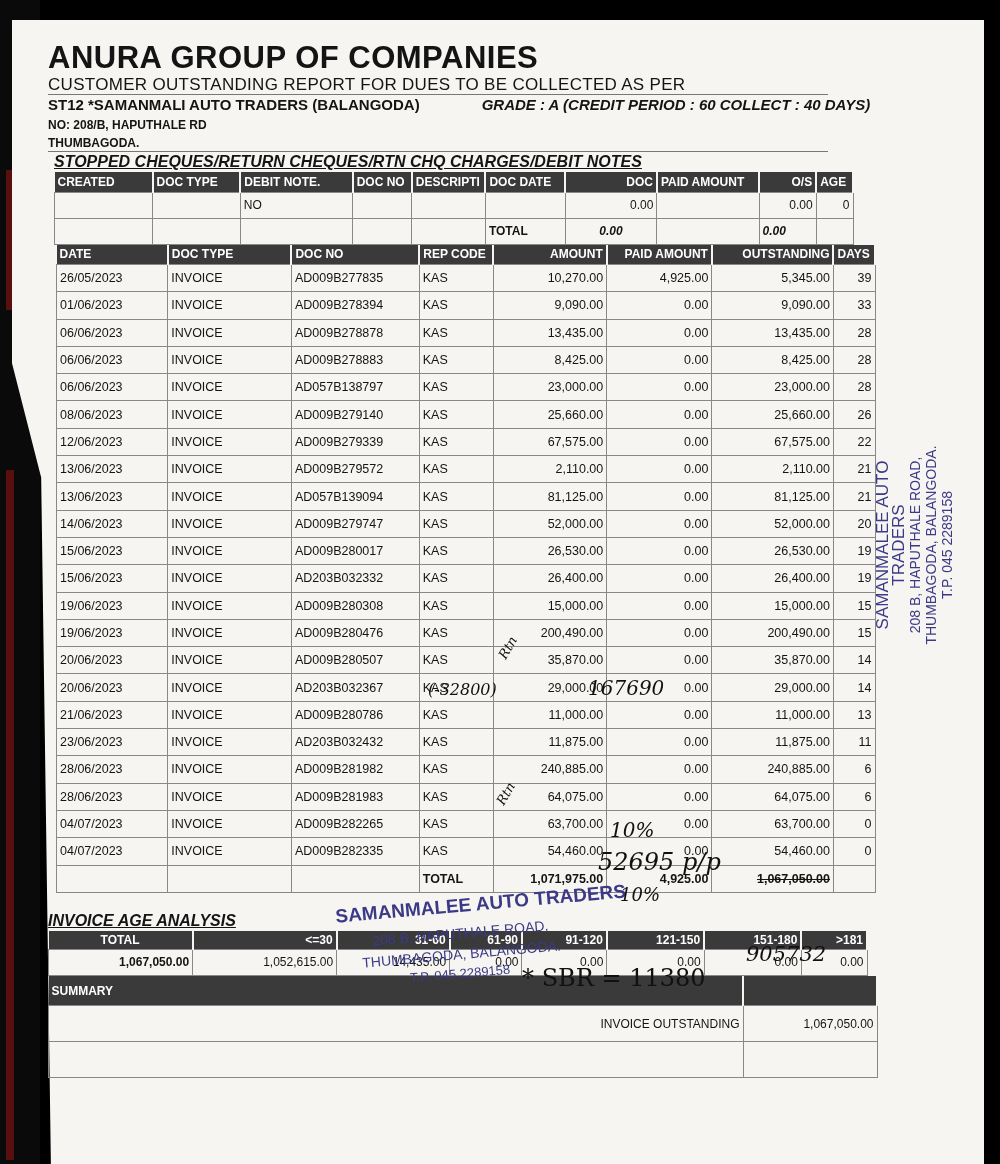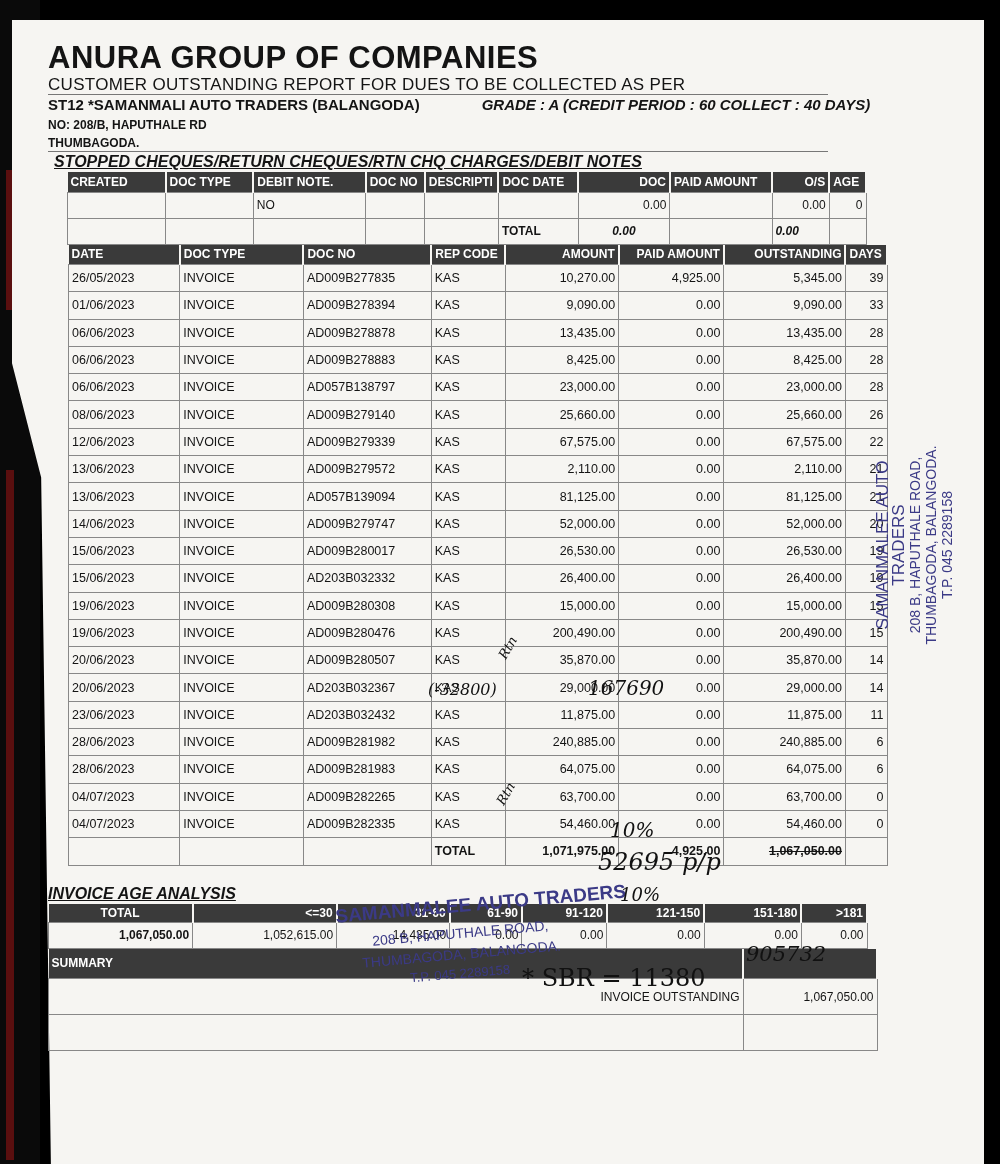--- a/index.html
+++ b/index.html
@@ -19,22 +19,22 @@
   .meta-row .grade { margin-left: 62px; font-style: italic; }
   .meta-line { font-size: 12px; font-weight: bold; line-height: 20px; }
   .meta-line.ul { border-bottom: 1px solid #777; width: 780px; line-height: 16px; }
   .section-title { font-size: 16px; font-weight: bold; font-style: italic; text-decoration: underline; line-height: 20px; }
   table { border-collapse: collapse; font-size: 12px; }
   th { background: #3a3a3a; color: #fff; font-weight: bold; text-align: left; padding: 2px 3px; height: 20px; border-right: 2px solid #f6f5f2; white-space: nowrap; }
   th.r { text-align: right; }
   td { border: 1px solid #888; padding: 2px 3px; height: 26px; white-space: nowrap; }
   td.r { text-align: right; }
   td.b { font-weight: bold; }
-  .stopped-table { width: 800px; margin-left: 19px; }
-  .inv-table { width: 820px; margin-left: 20px; }
+  .stopped-table { width: 800px; margin-left: 6px; }
+  .inv-table { width: 820px; margin-left: 8px; }
   .inv-table td { height: 27.3px; font-size: 12.5px; }
   .age-table { width: 820px; }
   .age-table th { text-align: right; height: 18px; }
   .summary-table { width: 830px; }
   .summary-table th { height: 30px; }
   .summary-table td { height: 36px; }
   .hand { position: absolute; font-family: "DejaVu Serif", serif; font-style: italic; color: #111; }
   .stamp { position: absolute; color: #3b3a86; font-family: "Liberation Sans", sans-serif; font-weight: bold; }
   .vstamp { position: absolute; left: 875px; top: 670px; transform: rotate(-90deg); transform-origin: left top; color: #3b3a86; font-size: 14px; line-height: 16px; text-align: center; width: 250px; }
   .vstamp div:first-child { font-size: 17px; }
@@ -271,20 +271,30 @@
           <td>20/06/2023</td>
           <td>INVOICE</td>
           <td>AD203B032367</td>
           <td>KAS</td>
           <td class="r">29,000.00</td>
           <td class="r">0.00</td>
           <td class="r">29,000.00</td>
           <td class="r">14</td>
         </tr>
         <tr>
+          <td>21/06/2023</td>
+          <td>INVOICE</td>
+          <td>AD009B280786</td>
+          <td>KAS</td>
+          <td class="r">11,000.00</td>
+          <td class="r">0.00</td>
+          <td class="r">11,000.00</td>
+          <td class="r">13</td>
+        </tr>
+        <tr>
           <td>23/06/2023</td>
           <td>INVOICE</td>
           <td>AD203B032432</td>
           <td>KAS</td>
           <td class="r">11,875.00</td>
           <td class="r">0.00</td>
           <td class="r">11,875.00</td>
           <td class="r">11</td>
         </tr>
         <tr>

